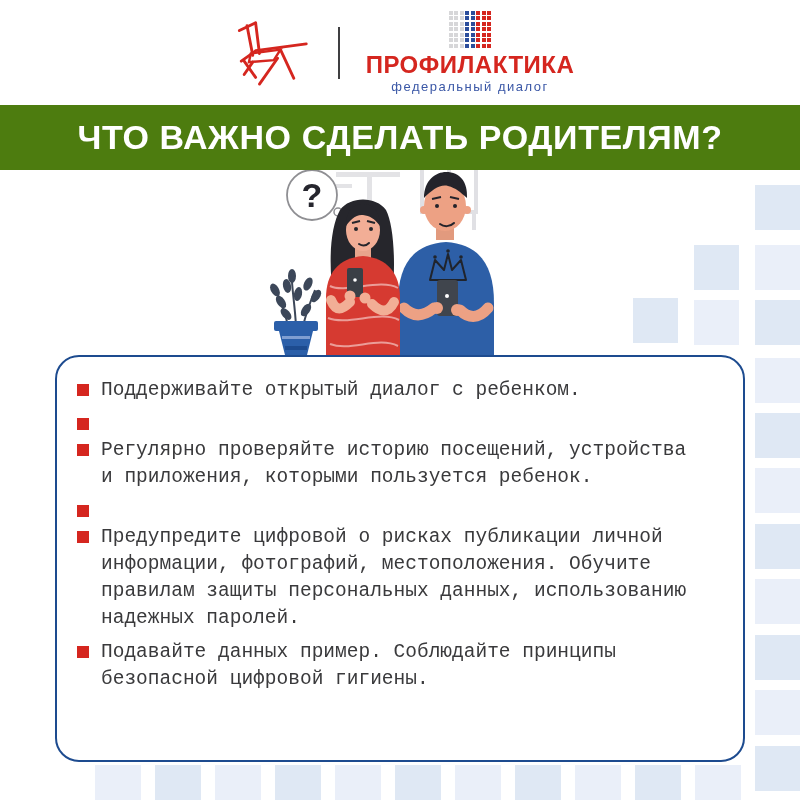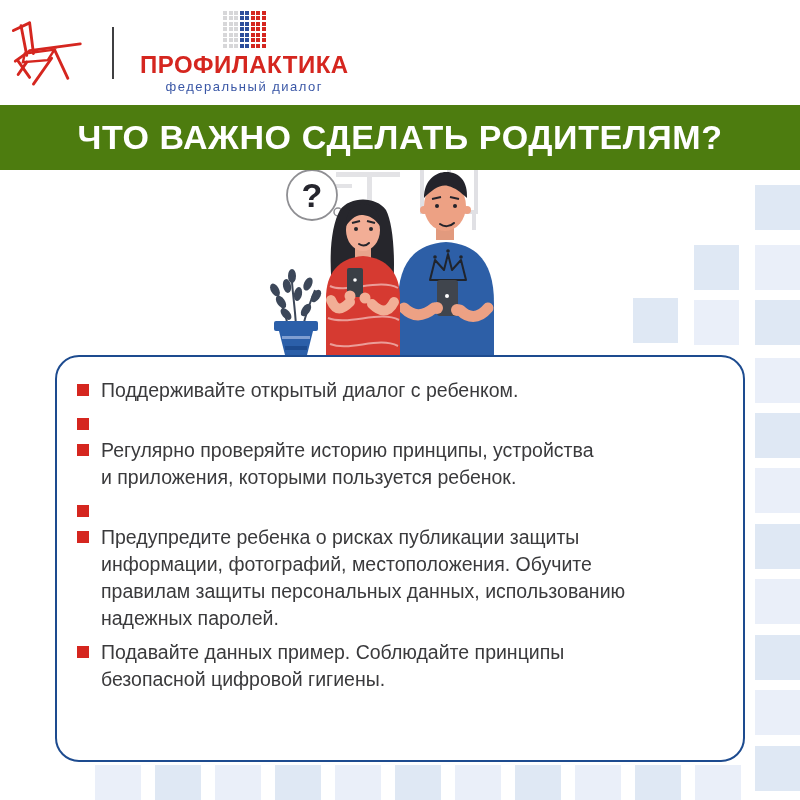--- a/index.html
+++ b/index.html
@@ -4,42 +4,42 @@
 <style>
   html,body{margin:0;padding:0;}
   body{font-family:"Liberation Sans",sans-serif;background:#ffffff;}
   .page{position:relative;width:800px;height:800px;background:#ffffff;overflow:hidden;}
 
   
   .tile{position:absolute;z-index:0;}
 
   
   .header{position:absolute;top:0;left:0;width:800px;height:105px;display:flex;
-          align-items:center;justify-content:flex-start;gap:26px;z-index:2;}
+          align-items:center;justify-content:center;gap:26px;z-index:2;}
   .chair-logo{width:86px;height:74px;}
   .logo-divider{width:2px;height:52px;background:#3f3f41;}
   .brand{display:flex;flex-direction:column;align-items:center;gap:2px;}
   .flag-grid{display:grid;grid-template-columns:repeat(8,4px);grid-auto-rows:4px;gap:1.5px;margin-bottom:3px;}
   .flag-grid i{display:block;width:4px;height:4px;}
   .fg-gray{background:#d7d7d9;} .fg-blue{background:#2b4d9b;} .fg-red{background:#d5261f;}
   .brand-title{color:#d5261f;font-size:24px;font-weight:bold;letter-spacing:0.5px;line-height:1;}
   .brand-sub{color:#3a57a6;font-size:13px;letter-spacing:1.5px;line-height:1.2;}
 
   
   .banner{position:absolute;top:105px;left:0;width:800px;height:65px;background:#4d7c0f;
           display:flex;align-items:center;justify-content:center;z-index:2;}
   .banner-title{color:#ffffff;font-size:34px;font-weight:bold;letter-spacing:0.6px;}
 
   
   .illustration{position:absolute;top:168px;left:0;width:800px;height:187px;z-index:1;}
 
   
   .list-box{position:absolute;left:55px;top:355px;width:690px;height:407px;background:#ffffff;
             border:2.5px solid #1d4b8f;border-radius:24px;box-sizing:border-box;z-index:2;}
-  .list-box ul{list-style:none;margin:0;padding:20px 20px 0 20px;}
+  .list-box ul{list-style:none;margin:0;padding:20px 20px 0 20px;font-family:Liberation Mono, monospace;}
   .list-box li{display:flex;gap:12px;margin-bottom:7px;}
   .bullet{flex:0 0 12px;width:12px;height:12px;background:#d5261f;margin-top:7px;}
   .item-text{font-size:19.5px;line-height:27px;color:#3a3a3c;white-space:pre-line;}
 </style>
 </head>
 <body>
 
 <div class="page">
 
   <div id="tiles">
@@ -250,29 +250,29 @@
     <ul>
       <li>
         <span class="bullet"></span>
         <span class="item-text">Поддерживайте открытый диалог с ребенком.</span>
       </li>
       <li>
         <span class="bullet"></span>
       </li>
       <li>
         <span class="bullet"></span>
-        <span class="item-text">Регулярно проверяйте историю принципы, устройства
+        <span class="item-text">Регулярно проверяйте историю посещений, устройства
 и приложения, которыми пользуется ребенок.</span>
       </li>
       <li>
         <span class="bullet"></span>
       </li>
       <li>
         <span class="bullet"></span>
-        <span class="item-text">Предупредите ребенка о рисках публикации защиты
+        <span class="item-text">Предупредите цифровой о рисках публикации личной
 информации, фотографий, местоположения. Обучите
 правилам защиты персональных данных, использованию
 надежных паролей.</span>
       </li>
       <li>
         <span class="bullet"></span>
         <span class="item-text">Подавайте данных пример. Соблюдайте принципы
 безопасной цифровой гигиены.</span>
       </li>
     </ul>

